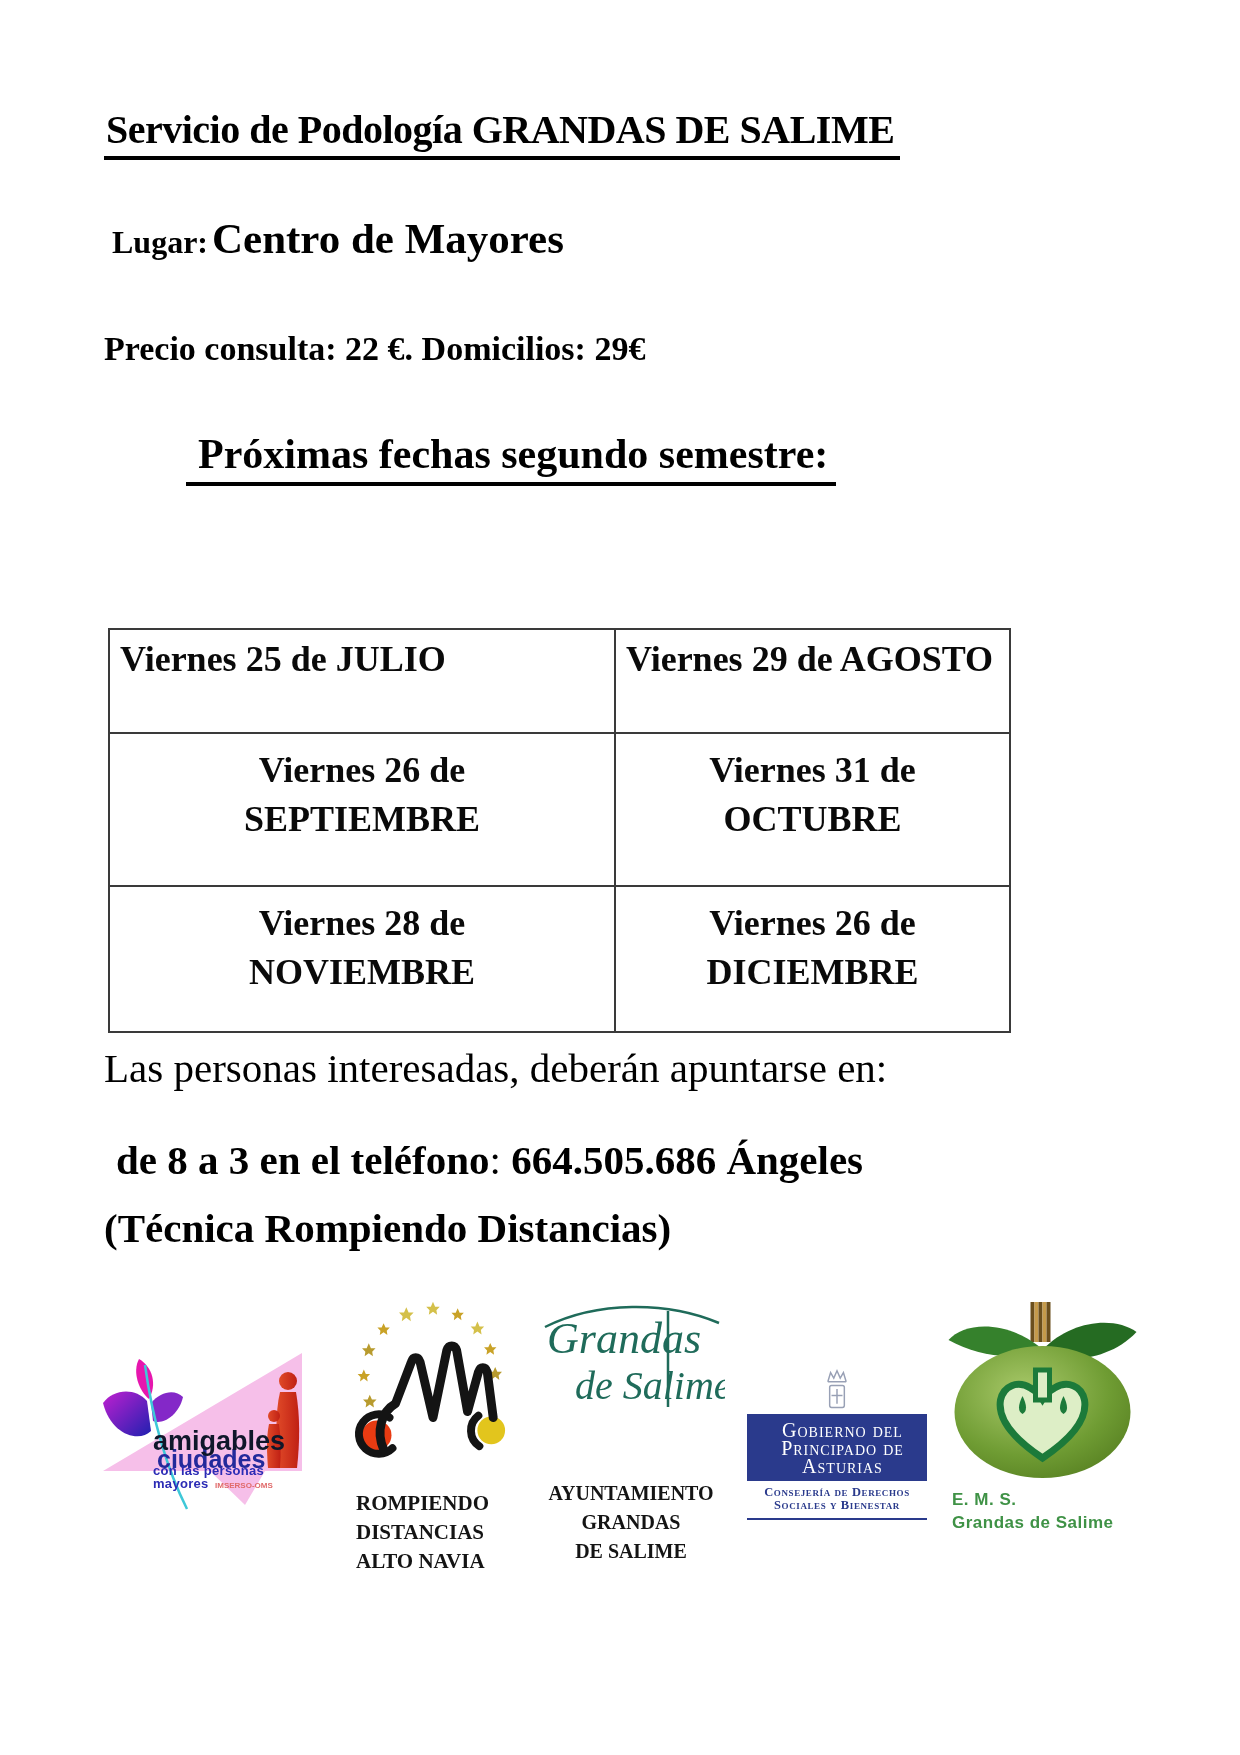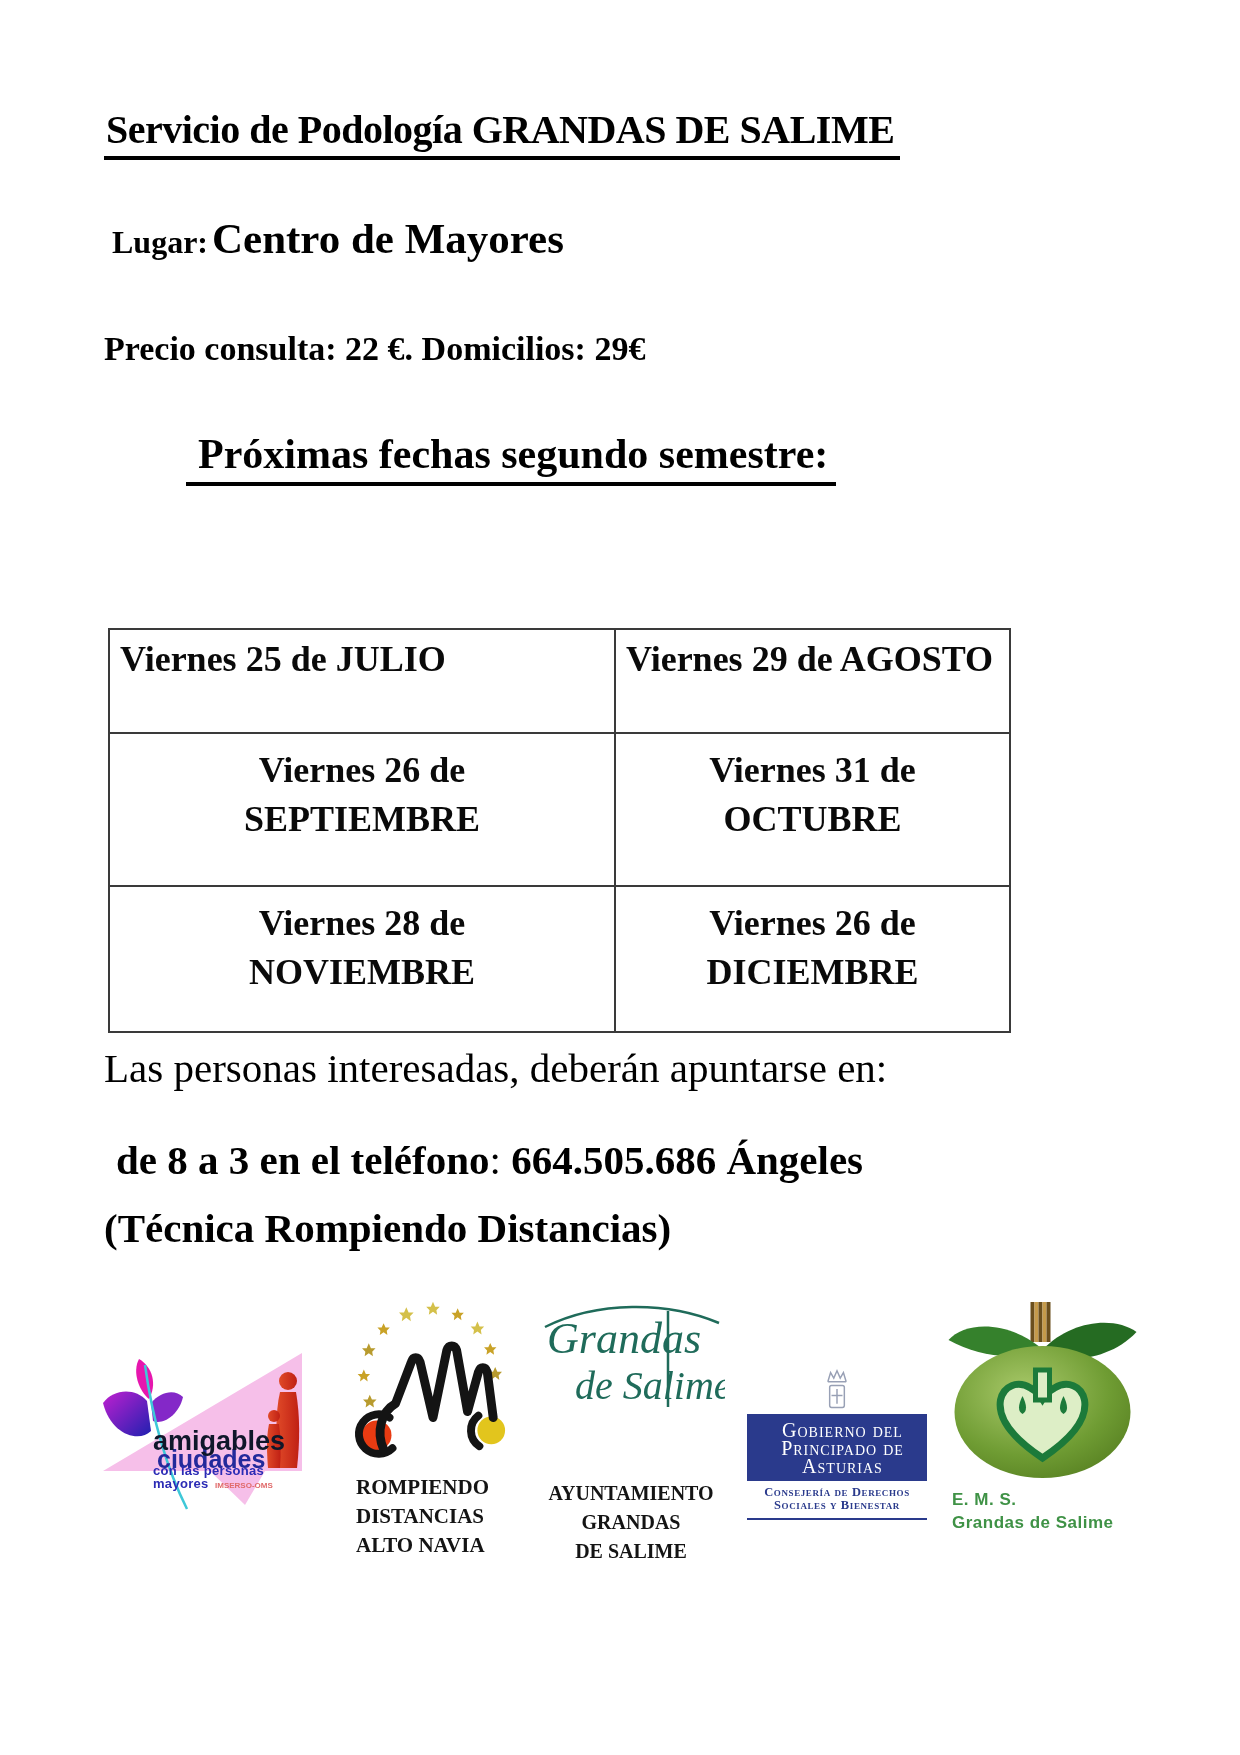--- a/index.html
+++ b/index.html
@@ -45,21 +45,21 @@
   .logo { position:absolute; }
   
   #logo-ciudades { left:95px; top:1343px; width:215px; height:168px; }
   #logo-ciudades .txt { position:absolute; font-family:"Liberation Sans", sans-serif; font-weight:600; line-height:1; }
   .ca-w1 { left:62px; top:56px; font-size:25px; color:#232a9b;margin-top:48px; }
   .ca-w2 { left:58px; top:85px; font-size:27px; color:#0f172a; }
   .ca-tag { left:58px; top:121px; font-size:13px; color:#2b2bb5; letter-spacing:0.3px;}
   .ca-org { left:120px; top:139px; font-size:8px; color:#e06a6a; }
   
   #logo-rmd { left:352px; top:1300px; width:158px; }
-  .rmd-caption { margin-top:4px; font-size:21px; font-weight:bold; line-height:29px; color:#141414; padding-left:4px;}
+  .rmd-caption { margin-top:20px; font-size:21px; font-weight:bold; line-height:29px; color:#141414; padding-left:4px;}
   
   #logo-ayto { left:537px; top:1297px; width:188px; height:272px; }
   .ayto-caption { position:absolute; top:182px; left:0; width:100%; text-align:center;
     font-size:20px; font-weight:bold; line-height:29px; color:#141414; }
   
   #logo-asturias { left:747px; top:1368px; width:180px; }
   .ast-crown { display:block; margin:0 auto 2px auto; }
   .ast-box { background:#2a3a8c; color:#ffffff; text-align:center; padding:7px 0 6px 0; }
   .ast-box div { font-variant:small-caps; font-weight:400; font-size:20px; line-height:18px; letter-spacing:1px;padding-left:11px; }
   .ast-dept { text-align:center; margin-top:5px; }

